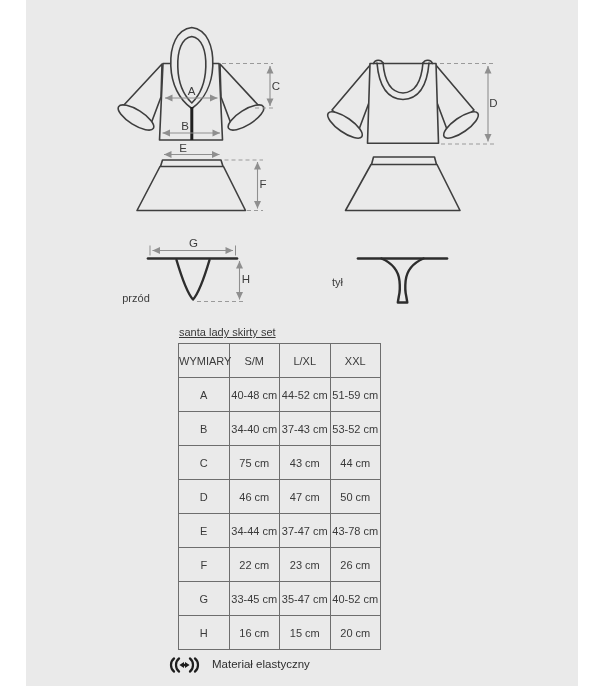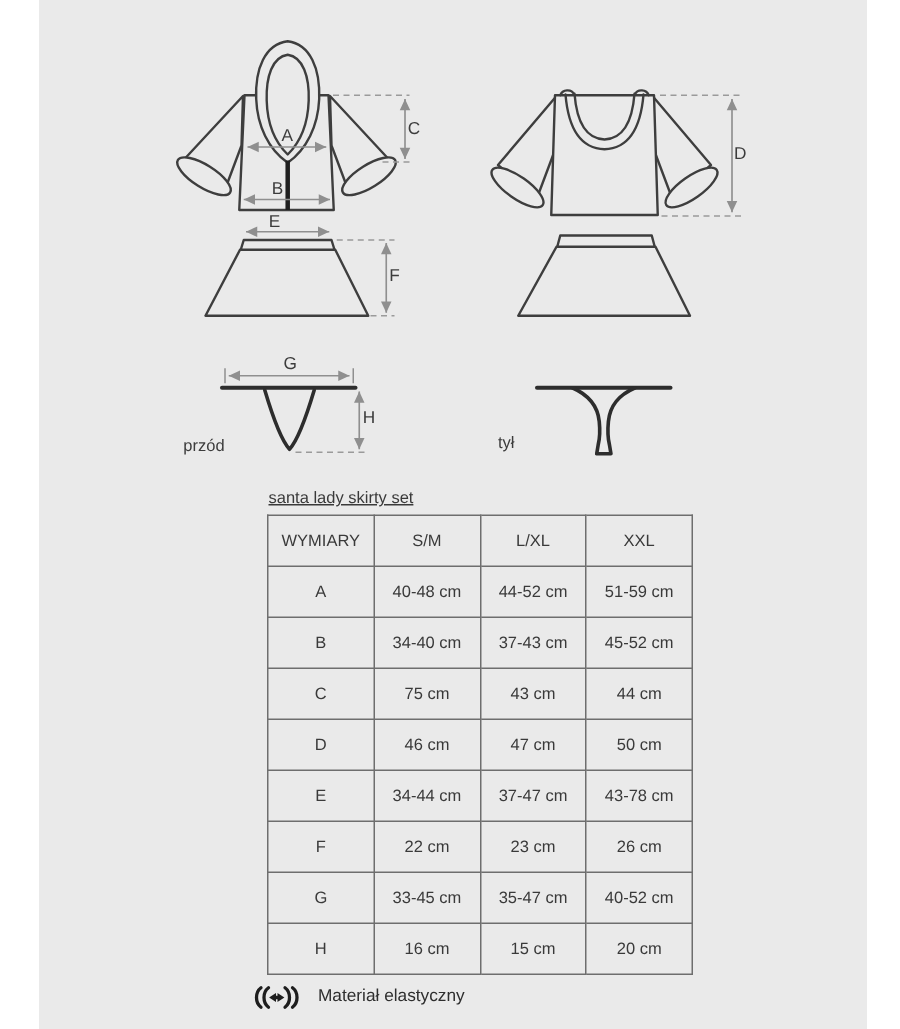--- a/index.html
+++ b/index.html
@@ -11,21 +11,21 @@
   .garment-fill{stroke:#3e3e3e;stroke-width:1.6;fill:#eaeaea;stroke-linejoin:round;stroke-linecap:round;}
   .thong{stroke:#2d2d2d;stroke-width:2.4;fill:none;stroke-linejoin:round;stroke-linecap:round;}
   .thong-thick{stroke:#2d2d2d;stroke-width:2.7;stroke-linecap:round;}
   .dim{stroke:#8f8f8f;stroke-width:1.1;marker-start:url(#ah-s);marker-end:url(#ah-e);}
   .dash{stroke:#9a9a9a;stroke-width:1;stroke-dasharray:4,3;fill:none;}
   .tick{stroke:#8f8f8f;stroke-width:1;}
   .zipper{stroke:#1f1f1f;stroke-width:3;}
   .dim-label{position:absolute;transform:translate(-50%,-50%);font-size:11.5px;color:#3c3c3c;line-height:1;}
   .side-label{position:absolute;transform:translate(-50%,-50%);font-size:11px;color:#3c3c3c;line-height:1;text-align:center;}
   .table-title{position:absolute;left:179px;top:326px;font-size:11px;color:#3a3a3a;text-decoration:underline;}
-  table.size-table{position:absolute;left:178px;top:343px;width:284px;border-collapse:collapse;table-layout:fixed;font-size:11px;color:#3a3a3a;}
+  table.size-table{position:absolute;left:178px;top:343px;width:203px;border-collapse:collapse;table-layout:fixed;font-size:11px;color:#3a3a3a;}
   table.size-table th,table.size-table td{border:1px solid #6e6e6e;text-align:center;vertical-align:middle;height:33px;padding:0;font-weight:400;}
   .footer-note{position:absolute;left:166px;top:657px;display:flex;align-items:center;gap:9px;}
   .footer-note .icon{width:37px;height:16px;display:block;}
   .footer-note .note-text{font-size:11.5px;color:#2e2e2e;line-height:1;}
 </style>
 </head>
 <body>
 
 <div class="canvas">
   <div class="photo-bg"></div>
@@ -120,21 +120,21 @@
   <span class="dim-label" style="left:191.5px;top:92px">A</span>
   <span class="dim-label" style="left:185px;top:127px">B</span>
   <span class="dim-label" style="left:276px;top:86.5px">C</span>
   <span class="dim-label" style="left:493.5px;top:104px">D</span>
   <span class="dim-label" style="left:183px;top:149px">E</span>
   <span class="dim-label" style="left:263px;top:184.5px">F</span>
   <span class="dim-label" style="left:193.5px;top:244px">G</span>
   <span class="dim-label" style="left:246px;top:279.5px">H</span>
 
   <span class="side-label" style="left:136px;top:297.5px">przód</span>
-  <span class="side-label" style="left:337.5px;top:296px">tył</span>
+  <span class="side-label" style="left:337.5px;top:282px">tył</span>
 
   <div class="table-title">santa lady skirty set</div>
 
   <table class="size-table">
     <thead>
       <tr>
         <th>WYMIARY</th>
         <th>S/M</th>
         <th>L/XL</th>
         <th>XXL</th>
@@ -144,21 +144,21 @@
       <tr>
         <td>A</td>
         <td>40-48 cm</td>
         <td>44-52 cm</td>
         <td>51-59 cm</td>
       </tr>
       <tr>
         <td>B</td>
         <td>34-40 cm</td>
         <td>37-43 cm</td>
-        <td>45-52 cm</td>
+        <td>53-52 cm</td>
       </tr>
       <tr>
         <td>C</td>
         <td>75 cm</td>
         <td>43 cm</td>
         <td>44 cm</td>
       </tr>
       <tr>
         <td>D</td>
         <td>46 cm</td>

